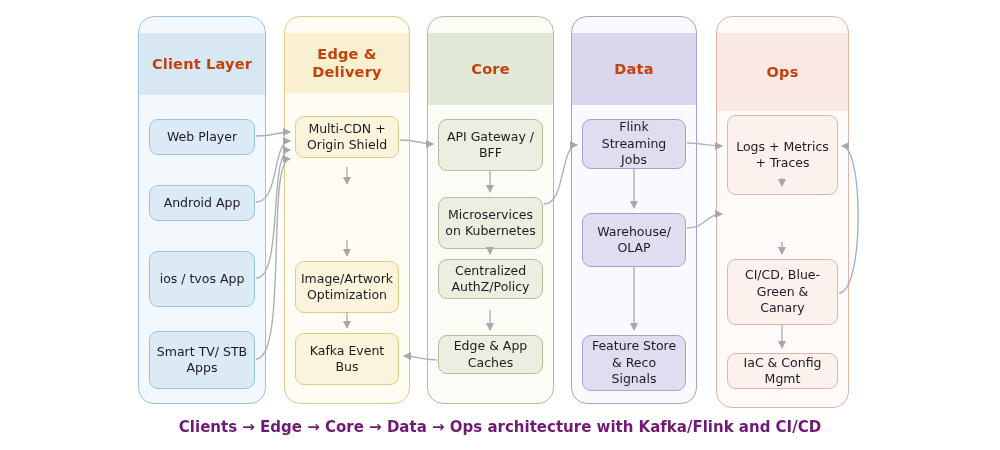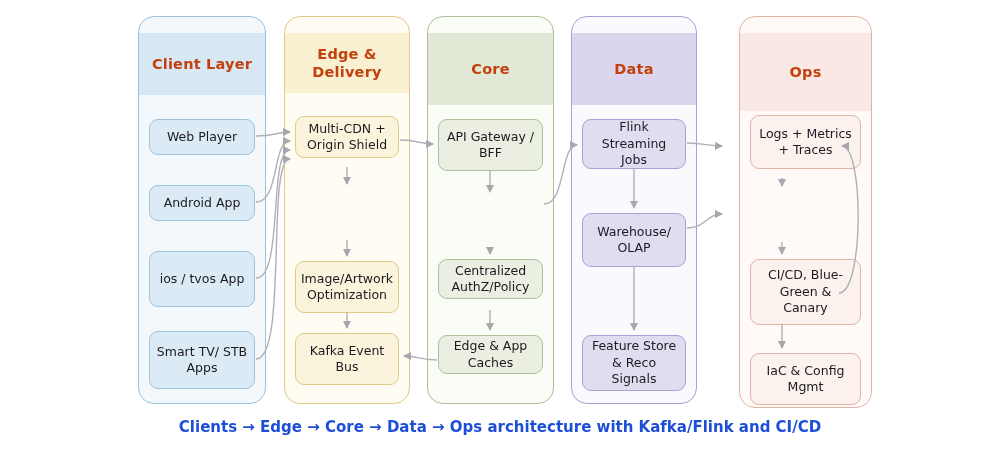--- a/index.html
+++ b/index.html
@@ -79,32 +79,32 @@
   .col-core { left: 427px; width: 127px; height: 388px; border-color: var(--core-border); background: var(--core-body-bg); }
   .col-core .col-header { height: 72px; background: var(--core-header-bg); }
   .col-core .node { background: var(--core-box-bg); border-color: var(--core-border); }
 
   
   .col-data { left: 571px; width: 126px; height: 388px; border-color: var(--data-border); background: var(--data-body-bg); }
   .col-data .col-header { height: 72px; background: var(--data-header-bg); }
   .col-data .node { background: var(--data-box-bg); border-color: var(--data-border); }
 
   
-  .col-ops { left: 716px; width: 133px; height: 392px; border-color: var(--ops-border); background: var(--ops-body-bg); margin-left: 23px; }
+  .col-ops { left: 716px; width: 133px; height: 392px; border-color: var(--ops-border); background: var(--ops-body-bg); }
   .col-ops .col-header { height: 78px; background: var(--ops-header-bg); }
   .col-ops .node { background: var(--ops-box-bg); border-color: var(--ops-border); }
 
   .caption {
     position: absolute;
     left: 0; top: 418px;
     width: 1000px;
     text-align: center;
     font-weight: 700;
     font-size: 15px;
-    color: #1d4ed8;
+    color: #701a75;
     z-index: 3;
   }
 </style>
 </head>
 <body>
 
 <div class="canvas">
 
   <svg class="wires" viewBox="0 0 1000 450" aria-hidden="true">
     <defs>
@@ -146,33 +146,34 @@
   <div class="col col-edge">
     <div class="col-header">Edge &amp; Delivery</div>
     <div class="node" style="top:99px;height:42px">Multi-CDN + Origin Shield</div>
     <div class="node" style="top:244px;height:52px">Image/Artwork Optimization</div>
     <div class="node" style="top:316px;height:52px">Kafka Event Bus</div>
   </div>
 
   <div class="col col-core">
     <div class="col-header">Core</div>
     <div class="node" style="top:102px;height:52px">API Gateway / BFF</div>
+    <div class="node" style="top:180px;height:52px">Microservices on Kubernetes</div>
     <div class="node" style="top:242px;height:40px">Centralized AuthZ/Policy</div>
     <div class="node" style="top:318px;height:39px">Edge &amp; App Caches</div>
   </div>
 
   <div class="col col-data">
     <div class="col-header">Data</div>
     <div class="node" style="top:102px;height:50px">Flink Streaming Jobs</div>
     <div class="node" style="top:196px;height:54px">Warehouse/ OLAP</div>
     <div class="node" style="top:318px;height:56px">Feature Store &amp; Reco Signals</div>
   </div>
 
   <div class="col col-ops">
     <div class="col-header">Ops</div>
-    <div class="node" style="top:98px;height:54px">Logs + Metrics + Traces</div>
+    <div class="node" style="top:98px;height:80px">Logs + Metrics + Traces</div>
     <div class="node" style="top:242px;height:66px">CI/CD, Blue-Green &amp; Canary</div>
-    <div class="node" style="top:336px;height:52px">IaC &amp; Config Mgmt</div>
+    <div class="node" style="top:336px;height:36px">IaC &amp; Config Mgmt</div>
   </div>
 
   <div class="caption">Clients → Edge → Core → Data → Ops architecture with Kafka/Flink and CI/CD</div>
 
 </div>
 
 </body></html>

